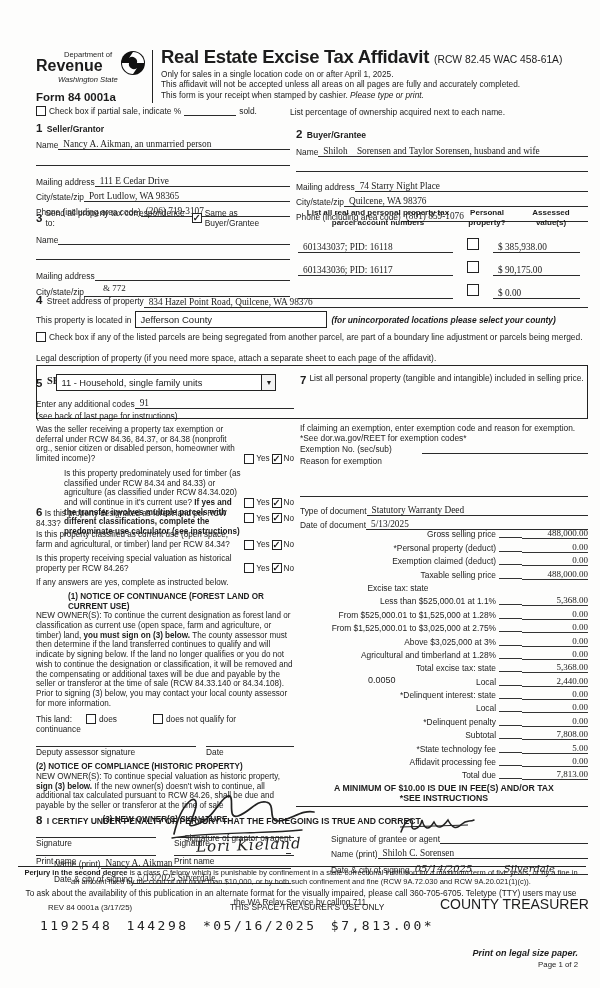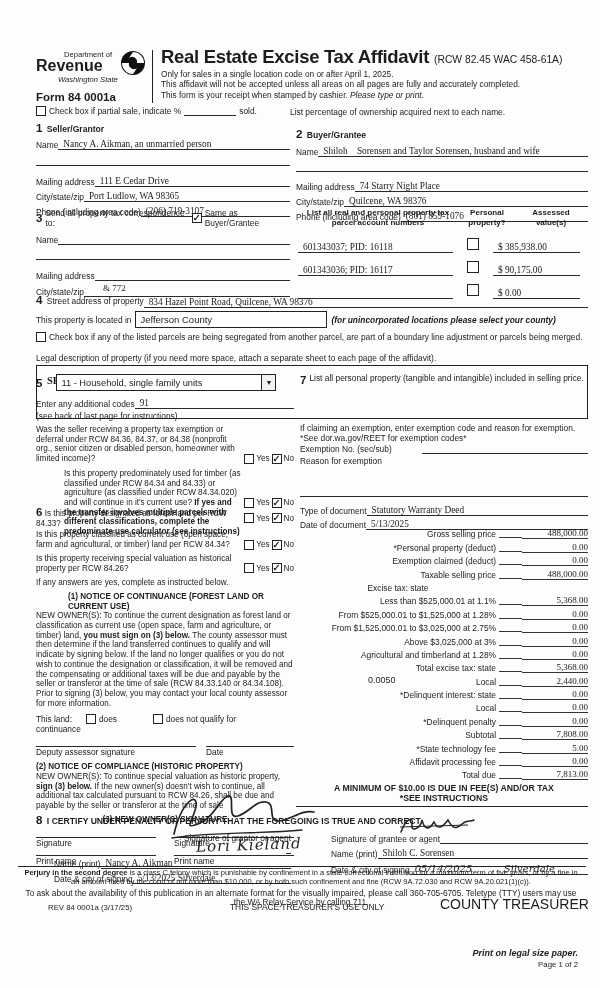--- a/index.html
+++ b/index.html
@@ -505,17 +505,18 @@
     <div style="font-size:7.5px;line-height:8.8px;">
       <span class="b">Perjury in the second degree</span><span> is a class C felony which is punishable by confinement in a state correctional institution for a maximum term of five years, or by a fine in an amount fixed by the court of not more than $10,000, or by both such confinement and fine (RCW 9A.72.030 and RCW 9A.20.021(1)(c)).</span>
     </div>
     <div style="font-size:8.3px;line-height:9.6px;margin-top:2px;">To ask about the availability of this publication in an alternate format for the visually impaired, please call 360-705-6705. Teletype (TTY) users may use the WA Relay Service by calling 711.</div>
   </div>
 
   <div class="abs small" style="left:48px;top:903px;font-size:7.8px;">REV 84 0001a (3/17/25)</div>
   <div class="abs b" style="left:230px;top:902px;font-size:8.4px;font-weight:normal;">THIS SPACE TREASURER'S USE ONLY</div>
   <div class="abs" style="left:440px;top:896px;font-size:14px;">COUNTY TREASURER</div>
 
+  <div class="abs" style="left:40px;top:918px;font-family:'DejaVu Sans Mono',monospace;font-size:13px;letter-spacing:2.5px;word-spacing:4px;color:#222;">1192548  144298  *05/16/2025  $7,813.00*</div>
 
   <div class="abs b i" style="right:22px;top:948px;font-size:9px;">Print on legal size paper.</div>
   <div class="abs" style="right:22px;top:960px;font-size:7.8px;">Page 1 of 2</div>
 
 </div>
 
 </body></html>

